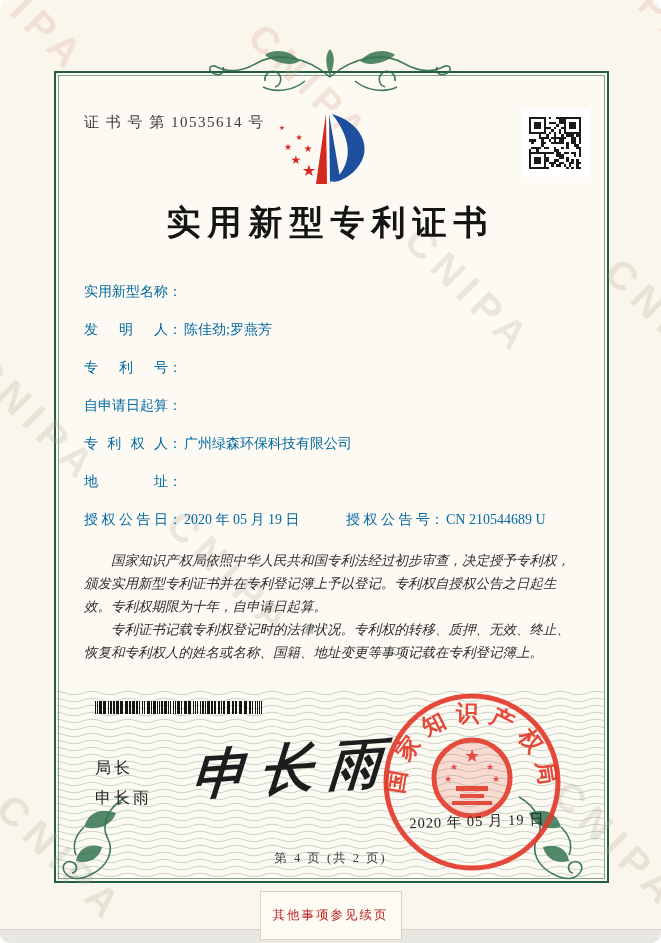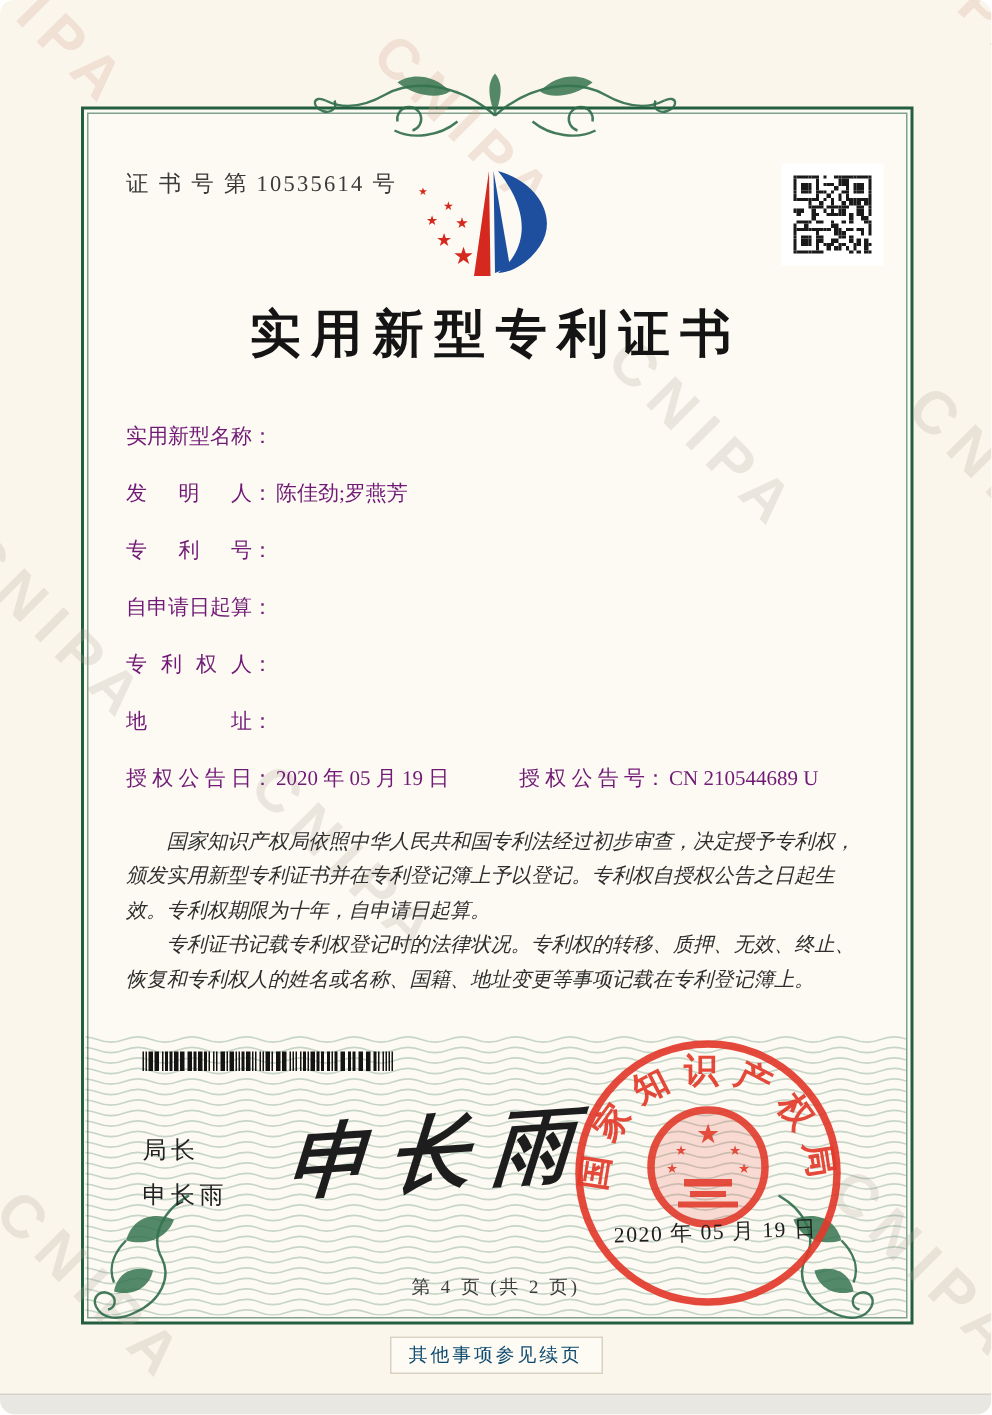--- a/index.html
+++ b/index.html
@@ -27,43 +27,43 @@
   .cert-no{position:absolute;left:84px;top:113px;font-size:15px;letter-spacing:1.5px;z-index:4;}
   .logo{position:absolute;left:272px;top:102px;z-index:4;}
   .qr-wrap{position:absolute;left:521px;top:109px;width:68px;height:68px;background:#fff;z-index:4;
            display:flex;align-items:center;justify-content:center;}
   .qr{display:grid;grid-template-columns:repeat(21,1fr);grid-template-rows:repeat(21,1fr);
       width:52px;height:52px;background:#fff;}
   .qr i{display:block;}
   .qr i.on{background:#1a1a1a;}
   .title{position:absolute;left:0;top:200px;width:661px;text-align:center;
          font-size:34px;font-weight:700;letter-spacing:7px;color:#141414;z-index:4;}
-  .fields{position:absolute;left:84px;top:281px;width:500px;font-size:14px;color:#701a75;z-index:4;}
+  .fields{position:absolute;left:84px;top:281px;width:500px;font-size:14px;color:#0369a1;z-index:4;}
   .frow{display:flex;line-height:22px;margin-bottom:16px;position:relative;}
   .flabel{display:inline-block;width:84px;text-align:justify;text-align-last:justify;flex:0 0 84px;}
   .fcolon{flex:0 0 14px;}
   .fvalue{white-space:pre-line;margin-left:2px;max-width:390px;}
   .g2{position:absolute;left:262px;top:0;display:flex;}
   .paras{position:absolute;left:84px;top:549px;width:496px;font-size:13.5px;line-height:23px;
          color:#2e2e2e;font-style:italic;z-index:4;}
   .paras p{margin:0;text-indent:2em;}
   .barcode{position:relative;position:absolute;left:95px;top:701px;width:170px;height:13px;z-index:4;}
   .barcode i{position:absolute;top:0;bottom:0;background:#141414;}
   .sig{position:absolute;left:95px;top:755px;font-size:16px;letter-spacing:3px;line-height:26px;
        color:#222;z-index:4;}
   .sig div{margin-bottom:4px;}
   .sig-script{position:absolute;left:192px;top:733px;font-size:54px;letter-spacing:14px;color:#1d1d1d;
       font-weight:600;font-style:italic;transform:rotate(-4deg) skewX(-8deg);z-index:4;white-space:nowrap;}
   .seal{position:absolute;left:380px;top:690px;z-index:5;}
   .seal-date{position:absolute;left:388px;top:812px;width:178px;text-align:center;font-size:14.5px;
       color:#1e1e1e;letter-spacing:1px;transform:rotate(-2deg);z-index:6;}
   .pageno{position:absolute;left:0;top:850px;width:661px;text-align:center;font-size:12.5px;
       letter-spacing:2px;color:#3d3d3d;z-index:4;}
-  .note{position:absolute;left:50%;transform:translateX(-50%);top:891px;padding:3px 12px;
-      border:1px solid #d9d2c3;background:#fefbf4;font-size:12.5px;letter-spacing:2px;color:#0c4a6e;z-index:4;}
+  .note{position:absolute;left:50%;transform:translateX(-50%);top:891px;padding:15px 12px;
+      border:1px solid #d9d2c3;background:#fefbf4;font-size:12.5px;letter-spacing:2px;color:#b91c1c;z-index:4;}
   .bottom-strip{position:absolute;left:0;top:929px;width:661px;height:14px;background:#e9e7e2;
       border-top:1px solid #d6d3cc;z-index:1;}
 </style>
 </head>
 <body>
 
 <div class="page">
 
   <div class="wm wm-pink" style="left:-58px;top:-14px;font-size:40px;">CNIPA</div>
   <div class="wm wm-pink" style="left:556px;top:-34px;font-size:40px;">CNIPA</div>
@@ -621,20 +621,21 @@
       <span class="flabel">专利号</span>
         <span class="fcolon">：</span>
     </div>
     <div class="frow">
       <span class="flabel">自申请日起算</span>
         <span class="fcolon">：</span>
     </div>
     <div class="frow">
       <span class="flabel">专利权人</span>
         <span class="fcolon">：</span>
+        <span class="fvalue">广州绿森环保科技有限公司</span>
     </div>
     <div class="frow">
       <span class="flabel">地址</span>
         <span class="fcolon">：</span>
     </div>
     <div class="frow">
       <span class="flabel">授权公告日</span>
         <span class="fcolon">：</span>
         <span class="fvalue">2020 年 05 月 19 日</span>
       <span class="g2">

